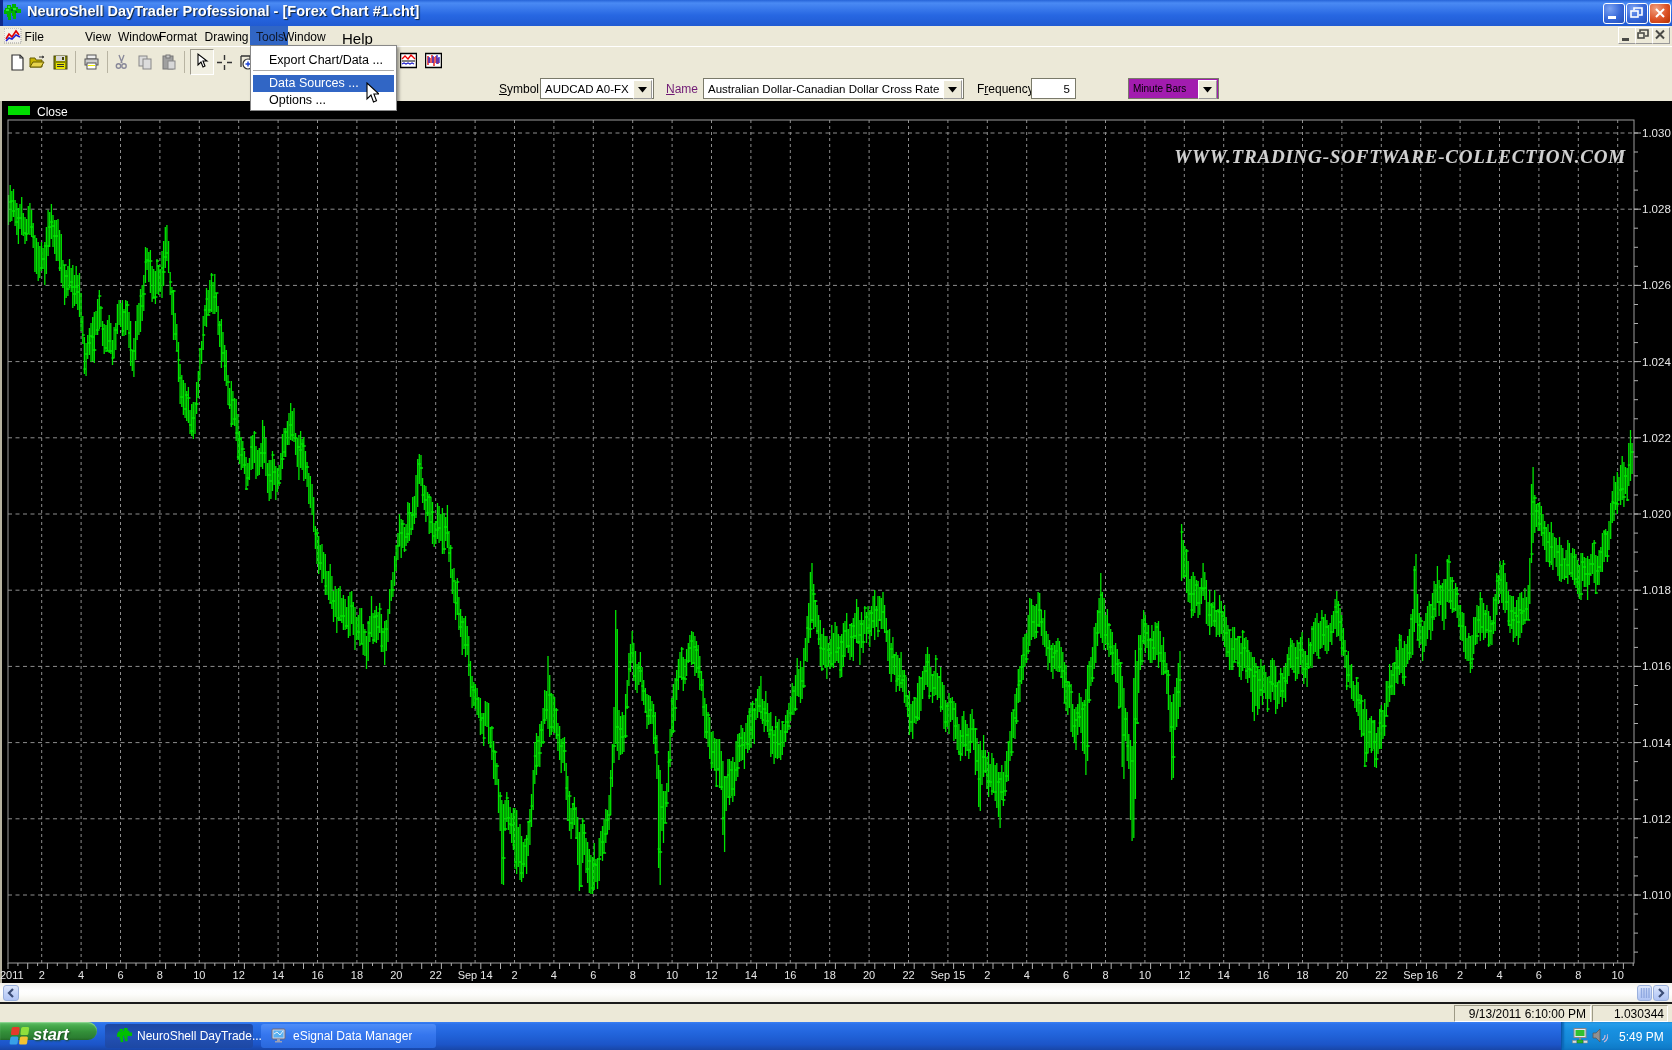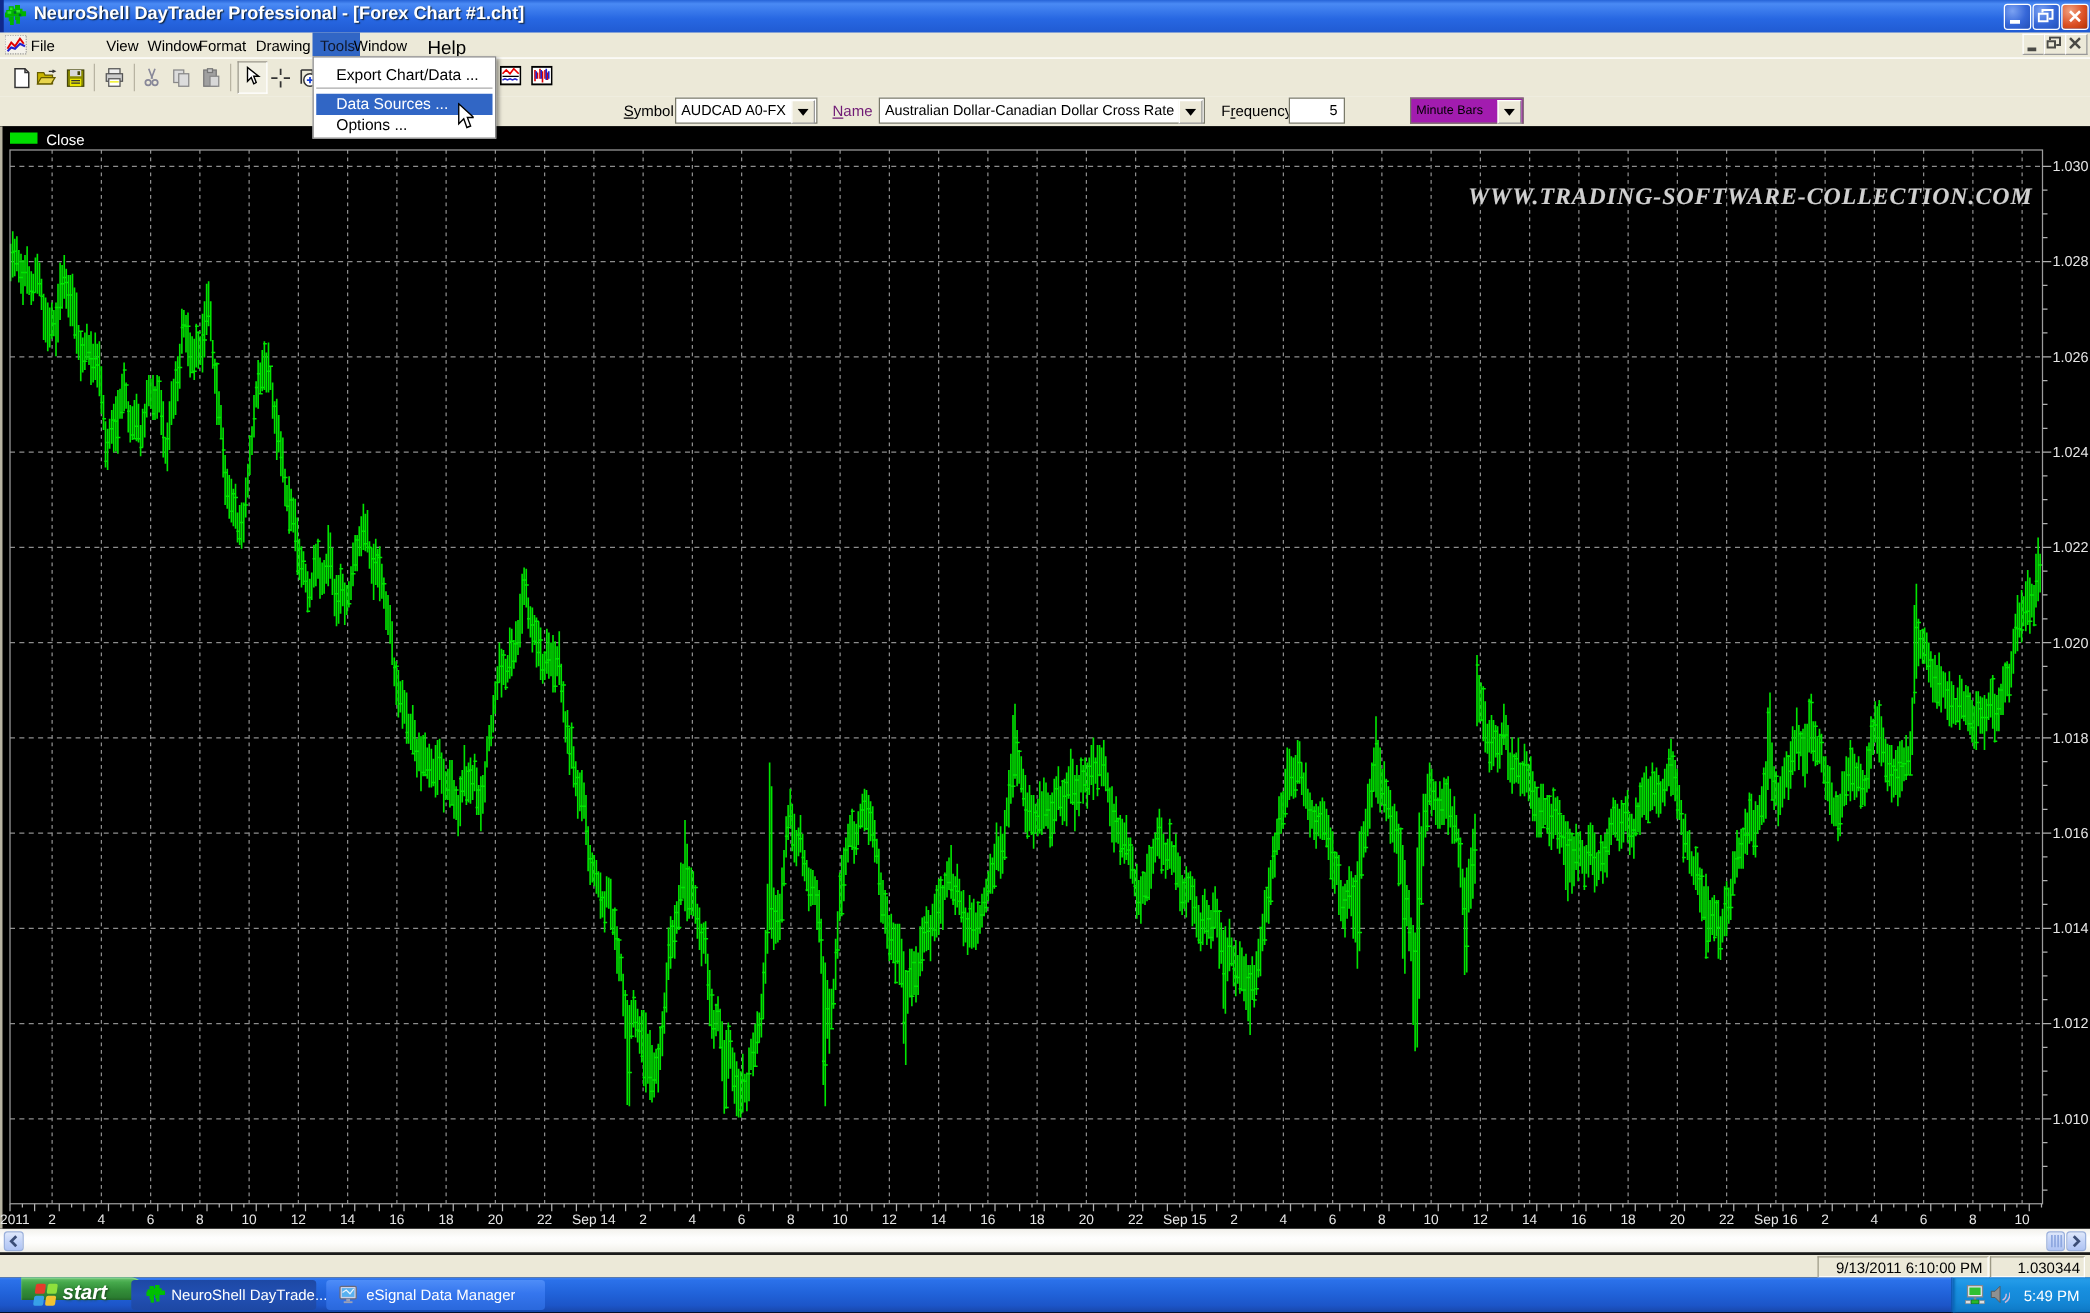--- a/index.html
+++ b/index.html
@@ -266,21 +266,21 @@
 <div style="position:absolute;left:0;top:1002px;width:1672px;height:2px;background:#1a1a1a"></div>
 <div style="position:absolute;left:0;top:1004px;width:1672px;height:18px;background:#ece9d8;">
     <div style="position:absolute;left:1454px;top:1px;width:135px;height:15px;border:1px solid;border-color:#9d9a86 #fff #fff #9d9a86;font-family:'Liberation Sans', sans-serif;font-size:12px;color:#000;">
       <div style="position:absolute;right:4px;top:0.5px;">9/13/2011 6:10:00 PM</div>
     </div>
     <div style="position:absolute;left:1592px;top:1px;width:74px;height:15px;border:1px solid;border-color:#9d9a86 #fff #fff #9d9a86;font-family:'Liberation Sans', sans-serif;font-size:12px;color:#000;">
       <div style="position:absolute;right:3px;top:0.5px;">1.030344</div>
     </div>
   </div>
 <div style="position:absolute;left:0;top:1022px;width:1672px;height:28px;background:linear-gradient(180deg,#3a80f4 0%,#2b71ea 8%,#2163da 45%,#1c55c8 80%,#1846a8 100%);">
-    <div style="position:absolute;left:17px;top:0;width:97px;height:18px;border-radius:0 12px 12px 0;background:linear-gradient(180deg,#66c26c 0%,#46a94c 22%,#338f39 55%,#2b7d31 88%,#226828 100%);box-shadow:inset 0 1px 1px #8fd894;">
+    <div style="position:absolute;left:0;top:0;width:97px;height:18px;border-radius:0 12px 12px 0;background:linear-gradient(180deg,#66c26c 0%,#46a94c 22%,#338f39 55%,#2b7d31 88%,#226828 100%);box-shadow:inset 0 1px 1px #8fd894;">
       <svg width="22" height="21" viewBox="0 0 22 21" style="position:absolute;left:9px;top:4px">
         <g transform="skewX(-8)">
           <rect x="3" y="1" width="8" height="8" rx="1.5" fill="#e43b2c"></rect>
           <rect x="12.5" y="1" width="8" height="8" rx="1.5" fill="#8ee03c"></rect>
           <rect x="3" y="10.5" width="8" height="8" rx="1.5" fill="#38a0e8"></rect>
           <rect x="12.5" y="10.5" width="8" height="8" rx="1.5" fill="#f2c233"></rect>
         </g>
       </svg>
       <div style="position:absolute;left:33px;top:3px;font-family:'Liberation Sans', sans-serif;font-size:16.5px;font-weight:bold;font-style:italic;color:#fff;text-shadow:1px 1px 2px #1a4a1e;">start</div>
     </div>

